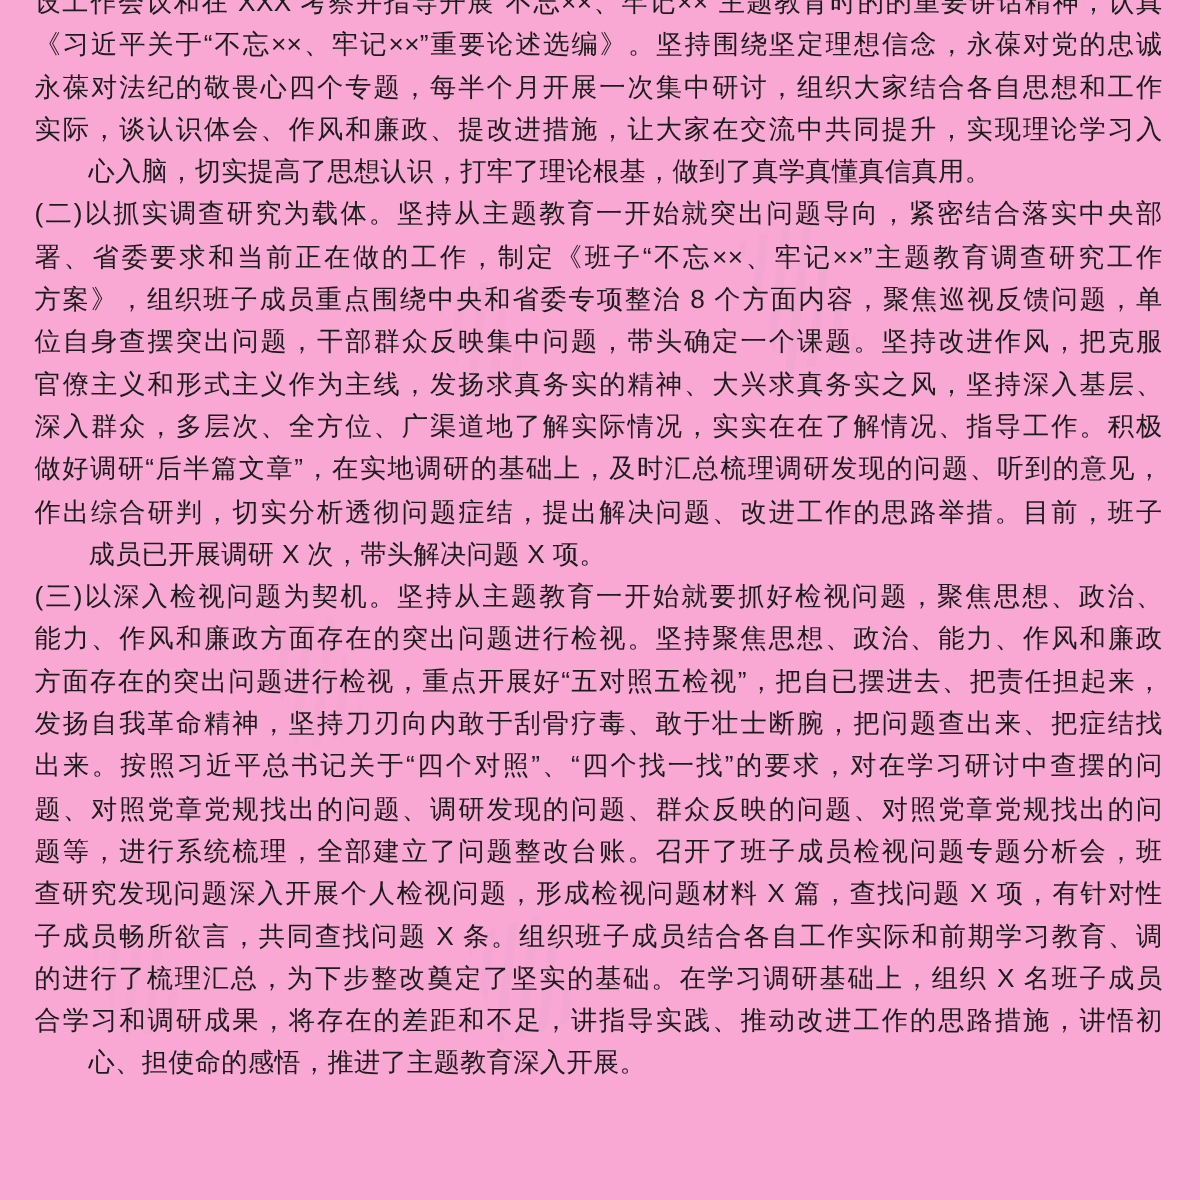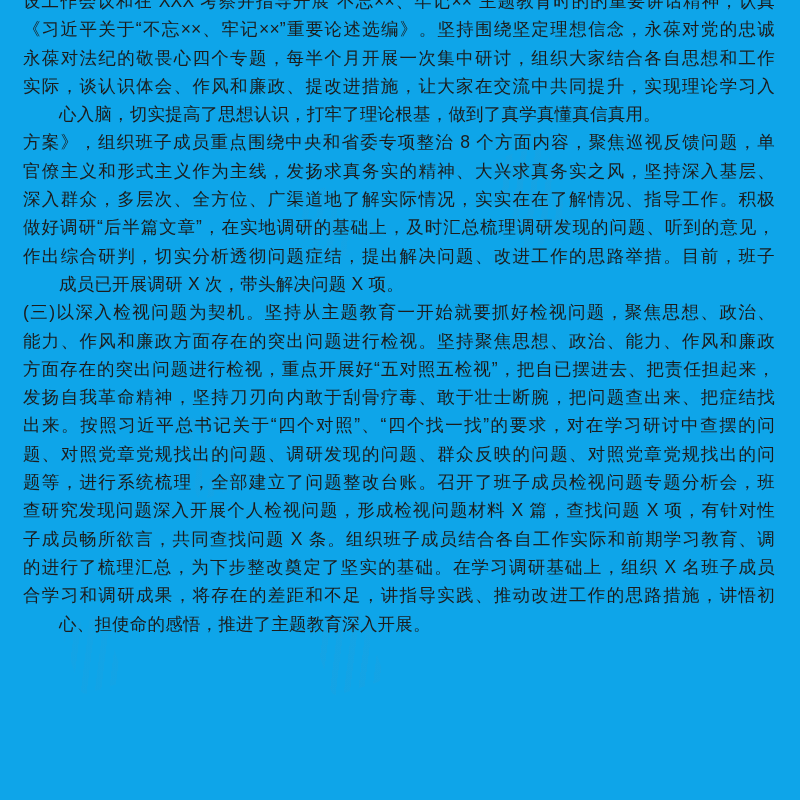--- a/index.html
+++ b/index.html
@@ -7,21 +7,21 @@
     padding: 0;
     width: 800px;
     height: 800px;
     overflow: hidden;
     background: #ffffff;
     font-family: "Liberation Sans", "DejaVu Sans", sans-serif;
   }
   .page {
     position: absolute;
     inset: 0;
-    background: #0ea5e9;
+    background: #f9a8d4;
     overflow: hidden;
     text-decoration: underline;
   }
   .textblock {
     position: absolute;
     left: 23px;
     right: 25px;
     top: -13px;
   }
   .line {
@@ -66,21 +66,24 @@
   <div class="wm wm2"></div>
   <div class="wm wm3"></div>
   <div class="wm wm4"></div>
   <div class="wm wm5"></div>
   <div class="textblock" id="textblock">
       <div class="line">设工作会议和在 XXX 考察并指导开展“不忘××、牢记××”主题教育时的的重要讲话精神，认真</div>
       <div class="line">《习近平关于“不忘××、牢记××”重要论述选编》。坚持围绕坚定理想信念，永葆对党的忠诚</div>
       <div class="line">永葆对法纪的敬畏心四个专题，每半个月开展一次集中研讨，组织大家结合各自思想和工作</div>
       <div class="line">实际，谈认识体会、作风和廉政、提改进措施，让大家在交流中共同提升，实现理论学习入</div>
       <div class="line para-end">心入脑，切实提高了思想认识，打牢了理论根基，做到了真学真懂真信真用。</div>
+      <div class="line">(二)以抓实调查研究为载体。坚持从主题教育一开始就突出问题导向，紧密结合落实中央部</div>
+      <div class="line">署、省委要求和当前正在做的工作，制定《班子“不忘××、牢记××”主题教育调查研究工作</div>
       <div class="line">方案》，组织班子成员重点围绕中央和省委专项整治 8 个方面内容，聚焦巡视反馈问题，单</div>
+      <div class="line">位自身查摆突出问题，干部群众反映集中问题，带头确定一个课题。坚持改进作风，把克服</div>
       <div class="line">官僚主义和形式主义作为主线，发扬求真务实的精神、大兴求真务实之风，坚持深入基层、</div>
       <div class="line">深入群众，多层次、全方位、广渠道地了解实际情况，实实在在了解情况、指导工作。积极</div>
       <div class="line">做好调研“后半篇文章”，在实地调研的基础上，及时汇总梳理调研发现的问题、听到的意见，</div>
       <div class="line">作出综合研判，切实分析透彻问题症结，提出解决问题、改进工作的思路举措。目前，班子</div>
       <div class="line para-end">成员已开展调研 X 次，带头解决问题 X 项。</div>
       <div class="line">(三)以深入检视问题为契机。坚持从主题教育一开始就要抓好检视问题，聚焦思想、政治、</div>
       <div class="line">能力、作风和廉政方面存在的突出问题进行检视。坚持聚焦思想、政治、能力、作风和廉政</div>
       <div class="line">方面存在的突出问题进行检视，重点开展好“五对照五检视”，把自已摆进去、把责任担起来，</div>
       <div class="line">发扬自我革命精神，坚持刀刃向内敢于刮骨疗毒、敢于壮士断腕，把问题查出来、把症结找</div>
       <div class="line">出来。按照习近平总书记关于“四个对照”、“四个找一找”的要求，对在学习研讨中查摆的问</div>

